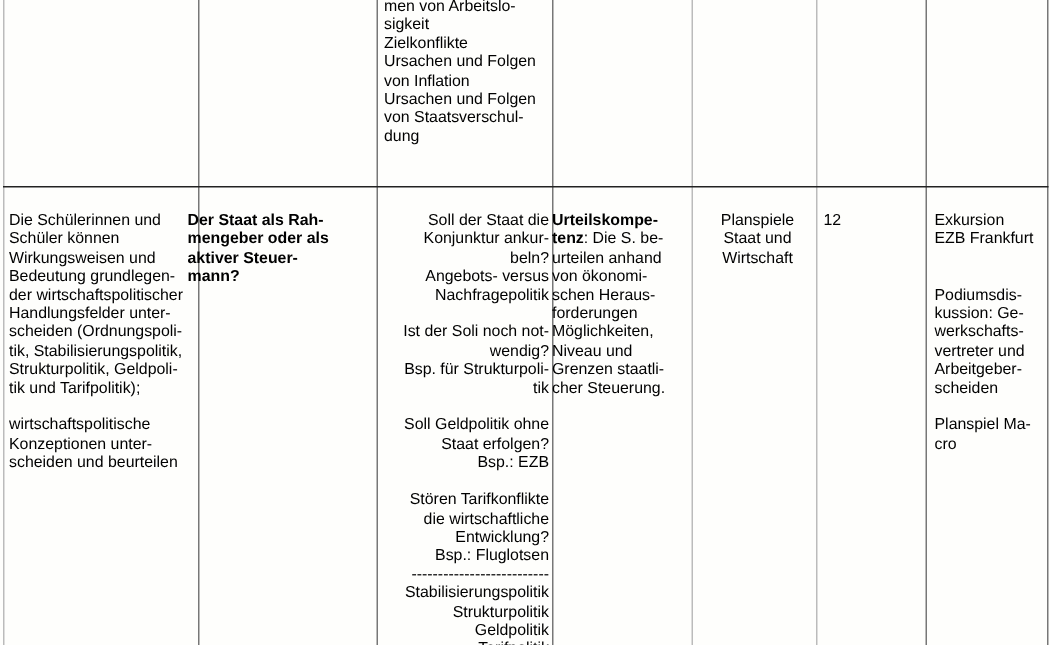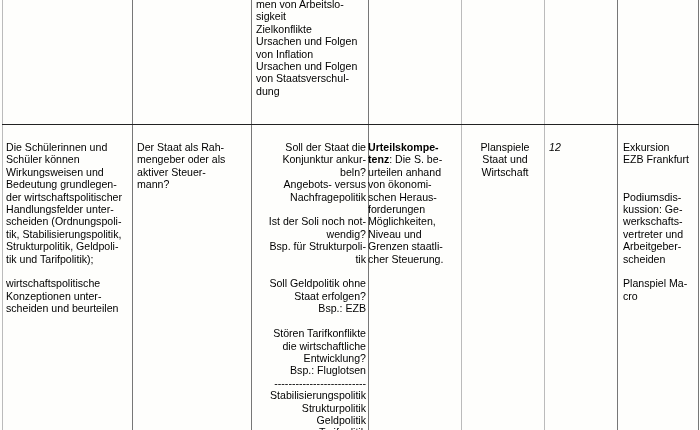--- a/index.html
+++ b/index.html
@@ -45,21 +45,21 @@
 der wirtschaftspolitischer
 Handlungsfelder unter-
 scheiden (Ordnungspoli-
 tik, Stabilisierungspolitik,
 Strukturpolitik, Geldpoli-
 tik und Tarifpolitik);
 
 wirtschaftspolitische
 Konzeptionen unter-
 scheiden und beurteilen</div>
-<div class="cell row2" style="left:137px; width:112px; font-weight:normal;">Der Staat als Rah-
+<div class="cell row2" style="left:125px; width:112px; font-weight:bold;">Der Staat als Rah-
 mengeber oder als
 aktiver Steuer-
 mann?</div>
 <div class="cell row2" style="left:256px; width:110px;text-align:right;">Soll der Staat die
 Konjunktur ankur-
 beln?
 Angebots- versus
 Nachfragepolitik
 
 Ist der Soli noch not-
@@ -86,21 +86,21 @@
 von ökonomi-
 schen Heraus-
 forderungen
 Möglichkeiten,
 Niveau und
 Grenzen staatli-
 cher Steuerung.</span></div>
 <div class="cell row2" style="left:467px; width:76px;text-align:center;">Planspiele
 Staat und
 Wirtschaft</div>
-<div class="cell row2" style="left:549px; width:66px;font-style:italic;">12</div>
+<div class="cell row2" style="left:549px; width:66px;">12</div>
 <div class="cell row2" style="left:623px; width:74px;">Exkursion
 EZB Frankfurt
 
 
 Podiumsdis-
 kussion: Ge-
 werkschafts-
 vertreter und
 Arbeitgeber-
 scheiden

